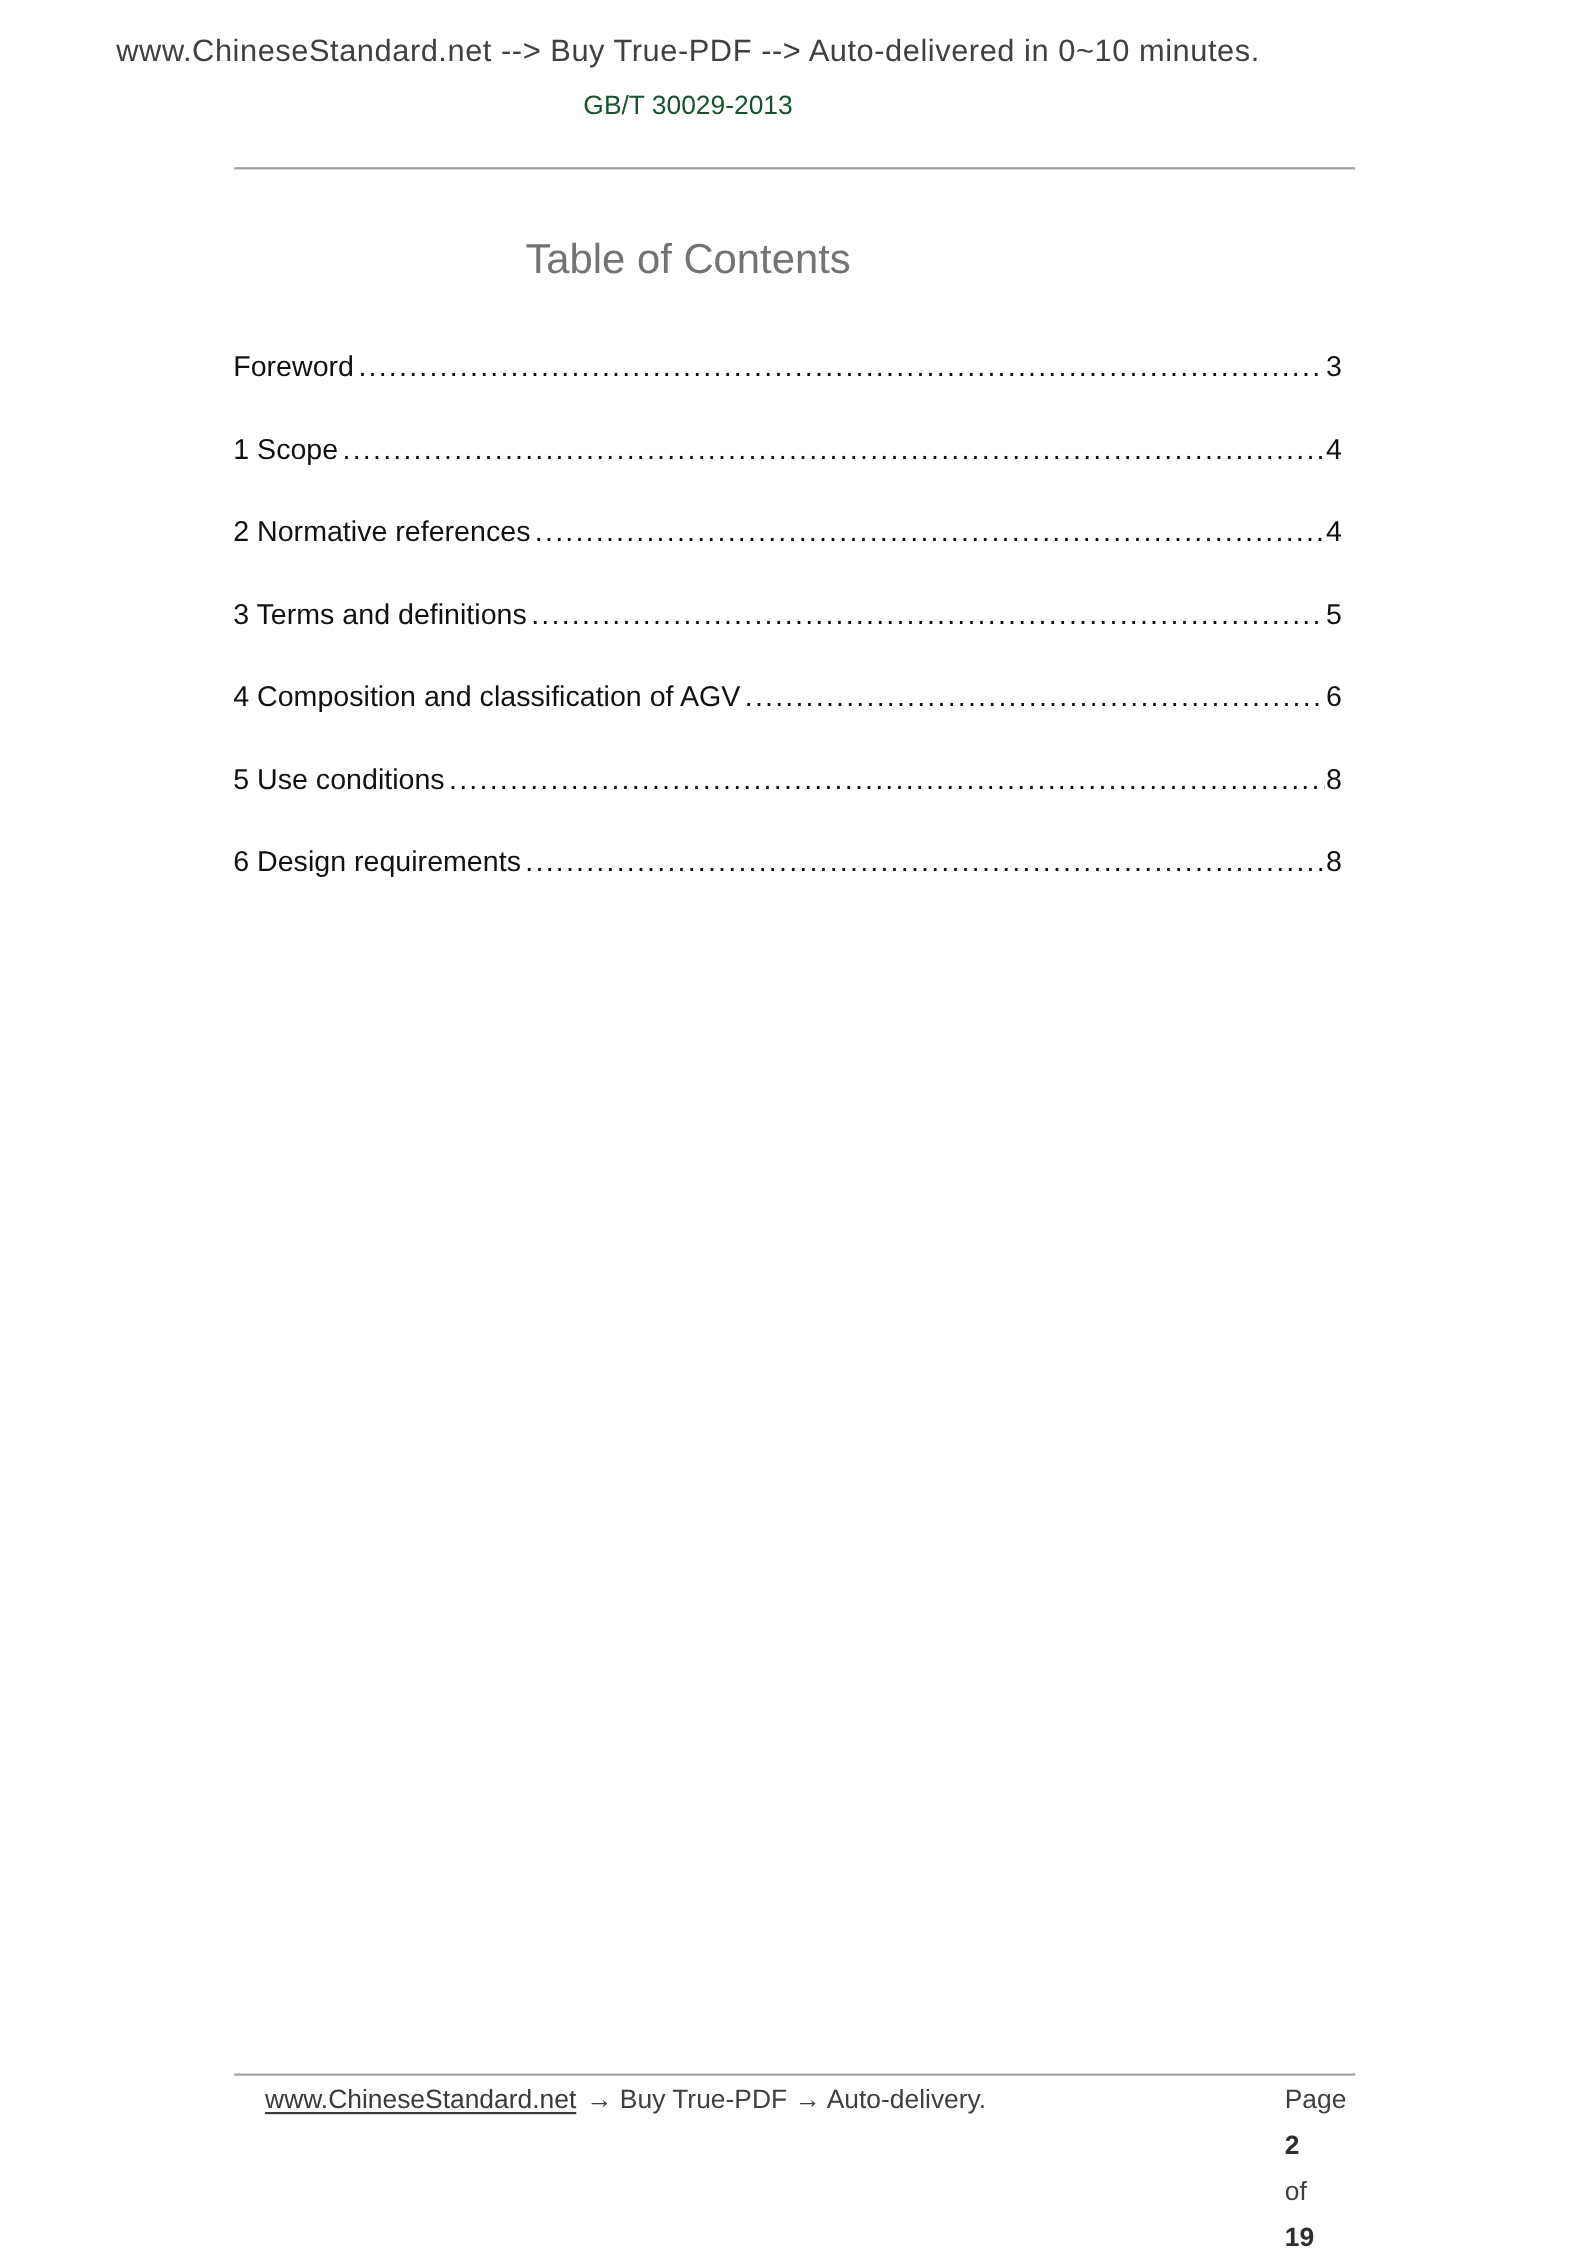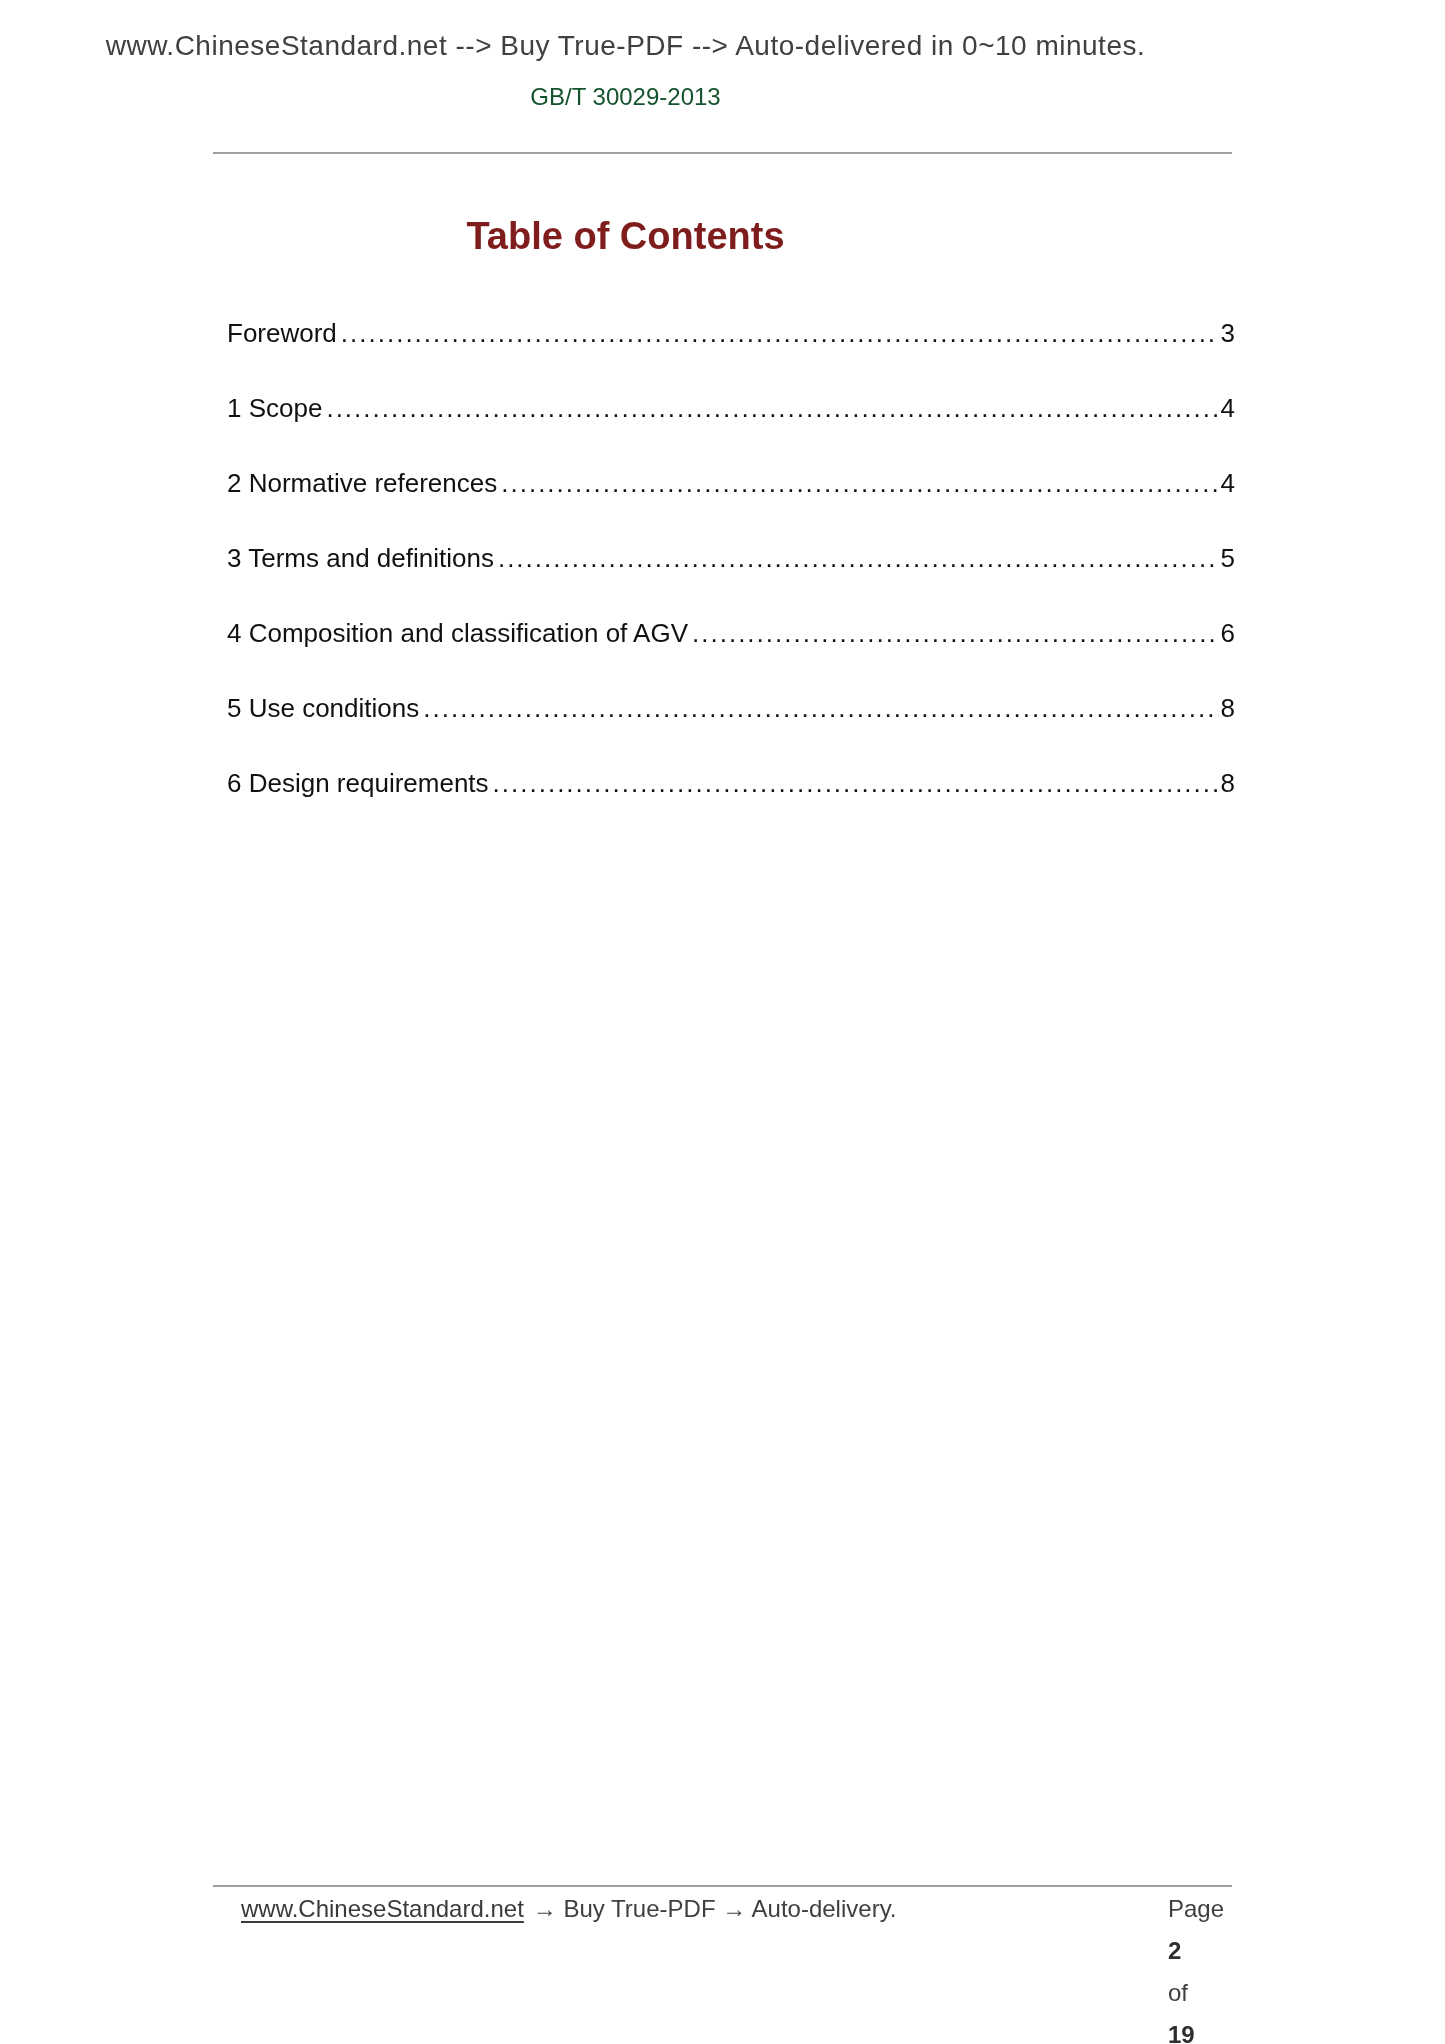--- a/index.html
+++ b/index.html
@@ -50,29 +50,29 @@
   
   .page-title {
     position: absolute;
     top: 212px;
     left: 0;
     width: 100%;
     margin: 0;
     text-align: center;
     font-size: 38px;
     line-height: 48px;
-    font-weight: bold;
-    color: #7f1d1d;
+    font-weight: normal;
+    color: #737373;
   }
 
   
   .toc {
     position: absolute;
     top: 316px;
-    left: 227px;
+    left: 212px;
     width: 1008px;
   }
   .toc-row {
     display: flex;
     align-items: baseline;
     height: 34px;
     line-height: 34px;
     margin-bottom: 41px;
     font-size: 26px;
     color: #111111;

